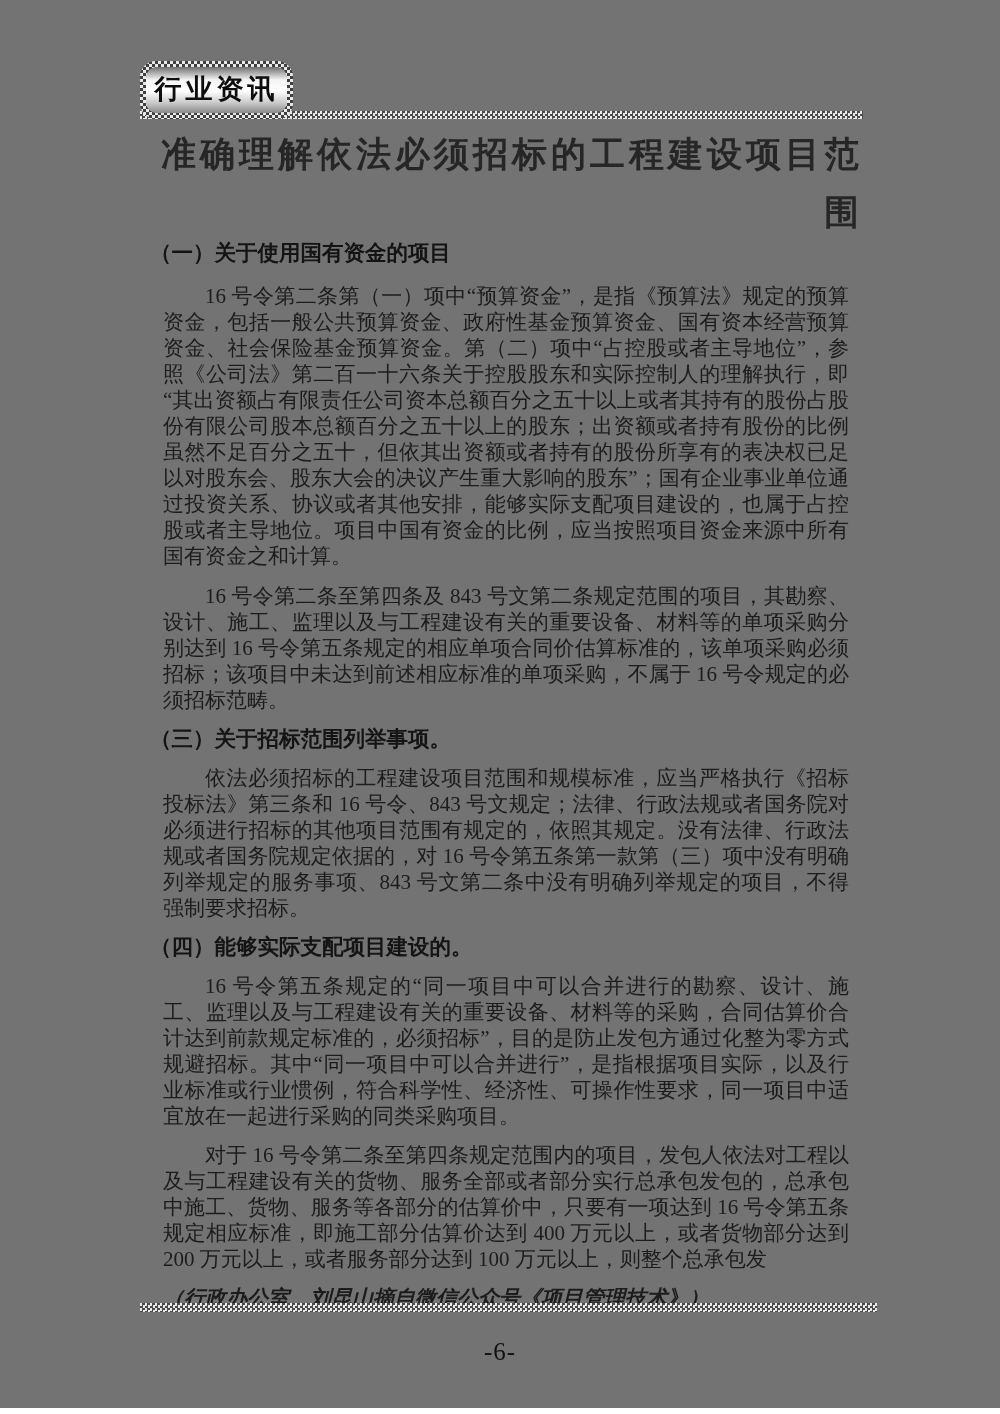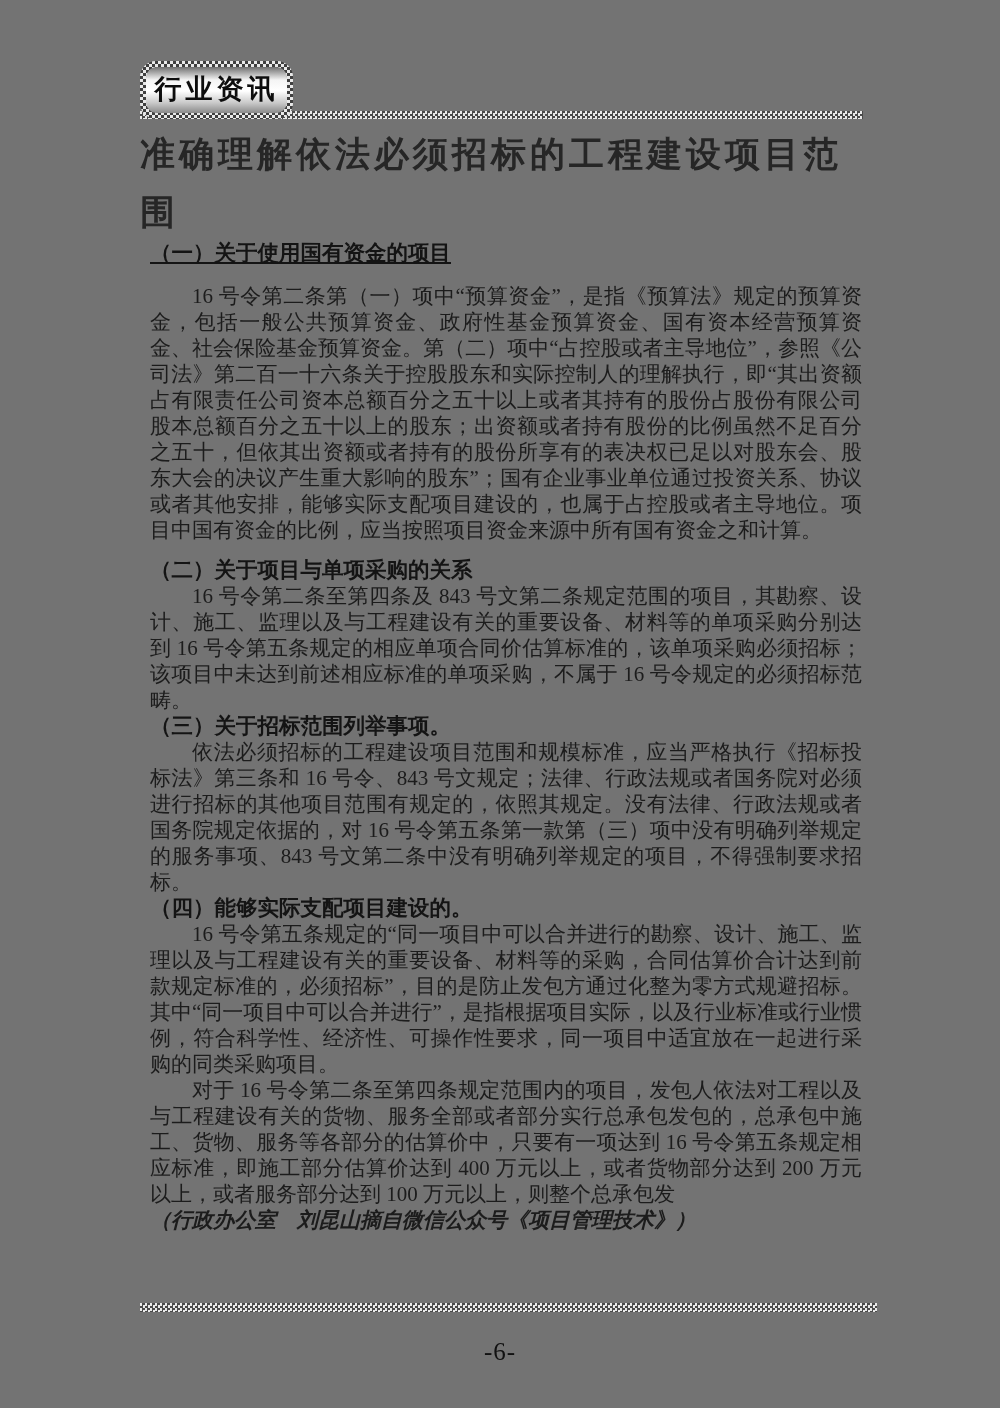--- a/index.html
+++ b/index.html
@@ -70,21 +70,21 @@
     color: #0d0d0d;
     transform: translateY(-1px);
   }
 
   .title {
     position: absolute;
     left: 140px;
     top: 126px;
     width: 723px;
     margin: 0;
-    text-align: left;
+    text-align: right;
     font-size: 35px;
     line-height: 58px;
     font-weight: bold;
     letter-spacing: 4px;
     color: #262626;
   }
 
   .article {
     position: absolute;
     left: 150px;
@@ -95,24 +95,24 @@
     text-align: justify;
   }
   .article h2 {
     margin: 0;
     font-size: 21.5px;
     line-height: 26px;
     font-weight: bold;
     color: #141414;
   }
   .article p {
-    margin: 0;
+    margin: 13px;
     text-indent: 2em;
   }
-  .article h2.gap-after { margin-bottom: 17px; text-decoration: underline; }
+  .article h2.gap-after { margin-bottom: 17px; }
   .article p.gap-after  { margin-bottom: 14px; }
 
   .attribution {
     margin: 8px 4px 0 0;
     text-indent: 0 !important;
     font-weight: bold;
     font-style: italic;
     font-size: 21px;
   }
 
@@ -140,21 +140,20 @@
     </div>
   </div>
 
   <h1 class="title"><span>准确理解依法必须招标的工程建设项目范</span><br><span>围</span></h1>
 
   <div class="article">
 
     <h2 class="gap-after">（一）关于使用国有资金的项目</h2>
     <p class="gap-after">16 号令第二条第（一）项中“预算资金”，是指《预算法》规定的预算资金，包括一般公共预算资金、政府性基金预算资金、国有资本经营预算资金、社会保险基金预算资金。第（二）项中“占控股或者主导地位”，参照《公司法》第二百一十六条关于控股股东和实际控制人的理解执行，即“其出资额占有限责任公司资本总额百分之五十以上或者其持有的股份占股份有限公司股本总额百分之五十以上的股东；出资额或者持有股份的比例虽然不足百分之五十，但依其出资额或者持有的股份所享有的表决权已足以对股东会、股东大会的决议产生重大影响的股东”；国有企业事业单位通过投资关系、协议或者其他安排，能够实际支配项目建设的，也属于占控股或者主导地位。项目中国有资金的比例，应当按照项目资金来源中所有国有资金之和计算。</p>
 
-    <h2>（二）关于项目与单项采购的关系</h2>
     <p>16 号令第二条至第四条及 843 号文第二条规定范围的项目，其勘察、设计、施工、监理以及与工程建设有关的重要设备、材料等的单项采购分别达到 16 号令第五条规定的相应单项合同价估算标准的，该单项采购必须招标；该项目中未达到前述相应标准的单项采购，不属于 16 号令规定的必须招标范畴。</p>
 
     <h2>（三）关于招标范围列举事项。</h2>
     <p>依法必须招标的工程建设项目范围和规模标准，应当严格执行《招标投标法》第三条和 16 号令、843 号文规定；法律、行政法规或者国务院对必须进行招标的其他项目范围有规定的，依照其规定。没有法律、行政法规或者国务院规定依据的，对 16 号令第五条第一款第（三）项中没有明确列举规定的服务事项、843 号文第二条中没有明确列举规定的项目，不得强制要求招标。</p>
 
     <h2>（四）能够实际支配项目建设的。</h2>
     <p>16 号令第五条规定的“同一项目中可以合并进行的勘察、设计、施工、监理以及与工程建设有关的重要设备、材料等的采购，合同估算价合计达到前款规定标准的，必须招标”，目的是防止发包方通过化整为零方式规避招标。其中“同一项目中可以合并进行”，是指根据项目实际，以及行业标准或行业惯例，符合科学性、经济性、可操作性要求，同一项目中适宜放在一起进行采购的同类采购项目。</p>
 
     <p>对于 16 号令第二条至第四条规定范围内的项目，发包人依法对工程以及与工程建设有关的货物、服务全部或者部分实行总承包发包的，总承包中施工、货物、服务等各部分的估算价中，只要有一项达到 16 号令第五条规定相应标准，即施工部分估算价达到 400 万元以上，或者货物部分达到 200 万元以上，或者服务部分达到 100 万元以上，则整个总承包发</p>
 

